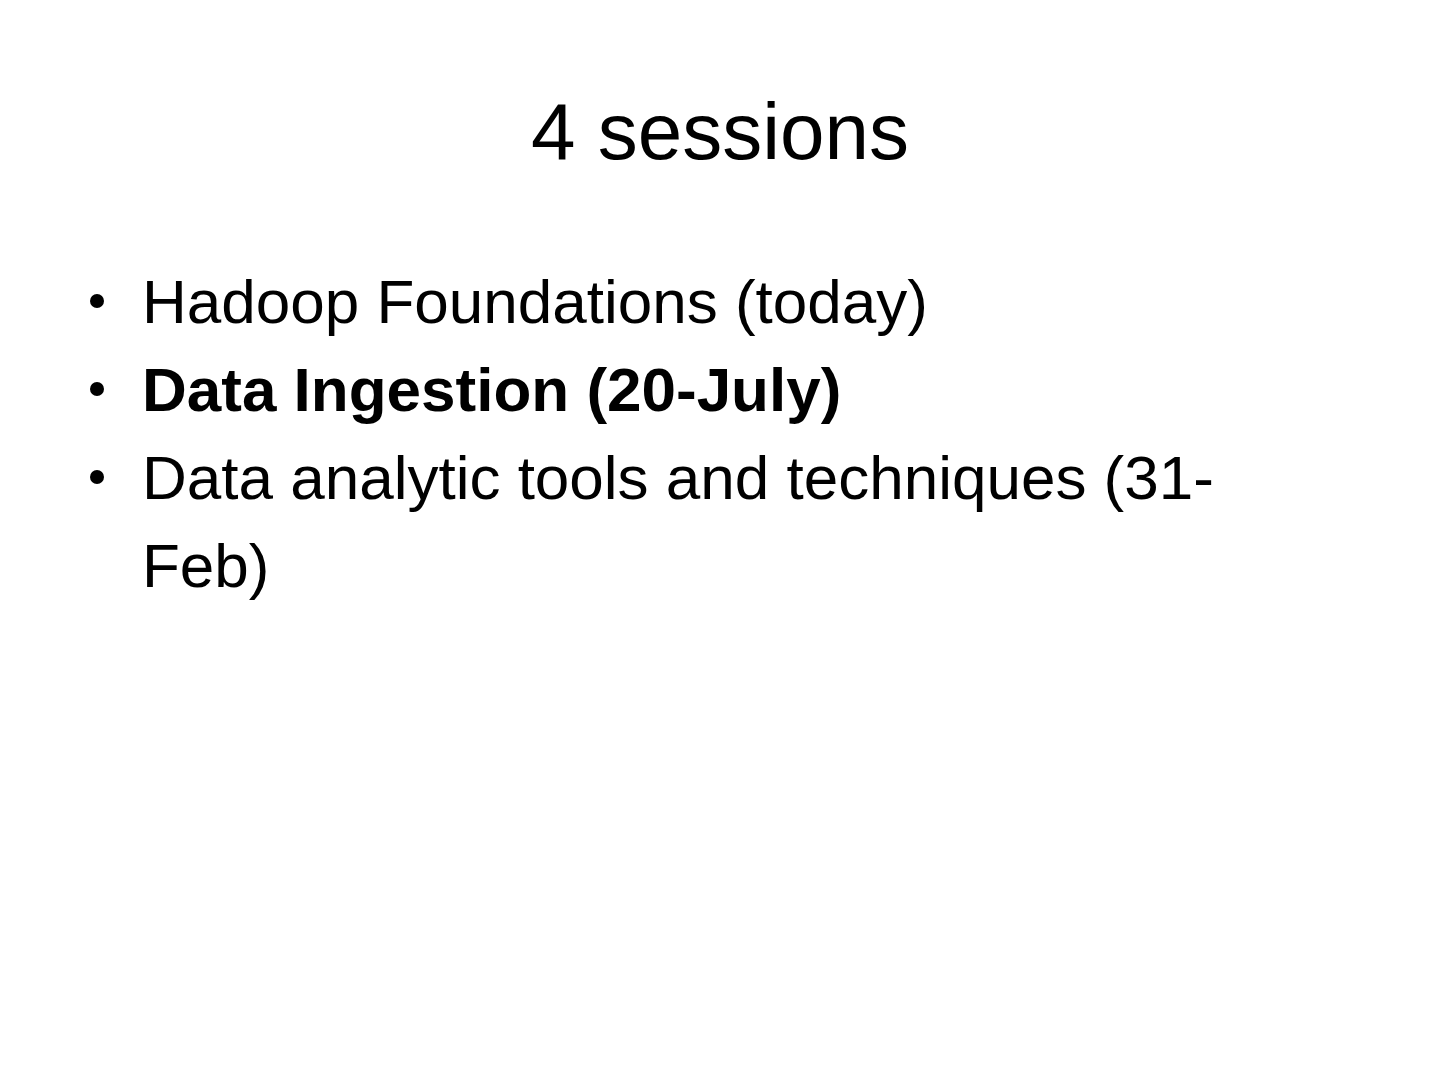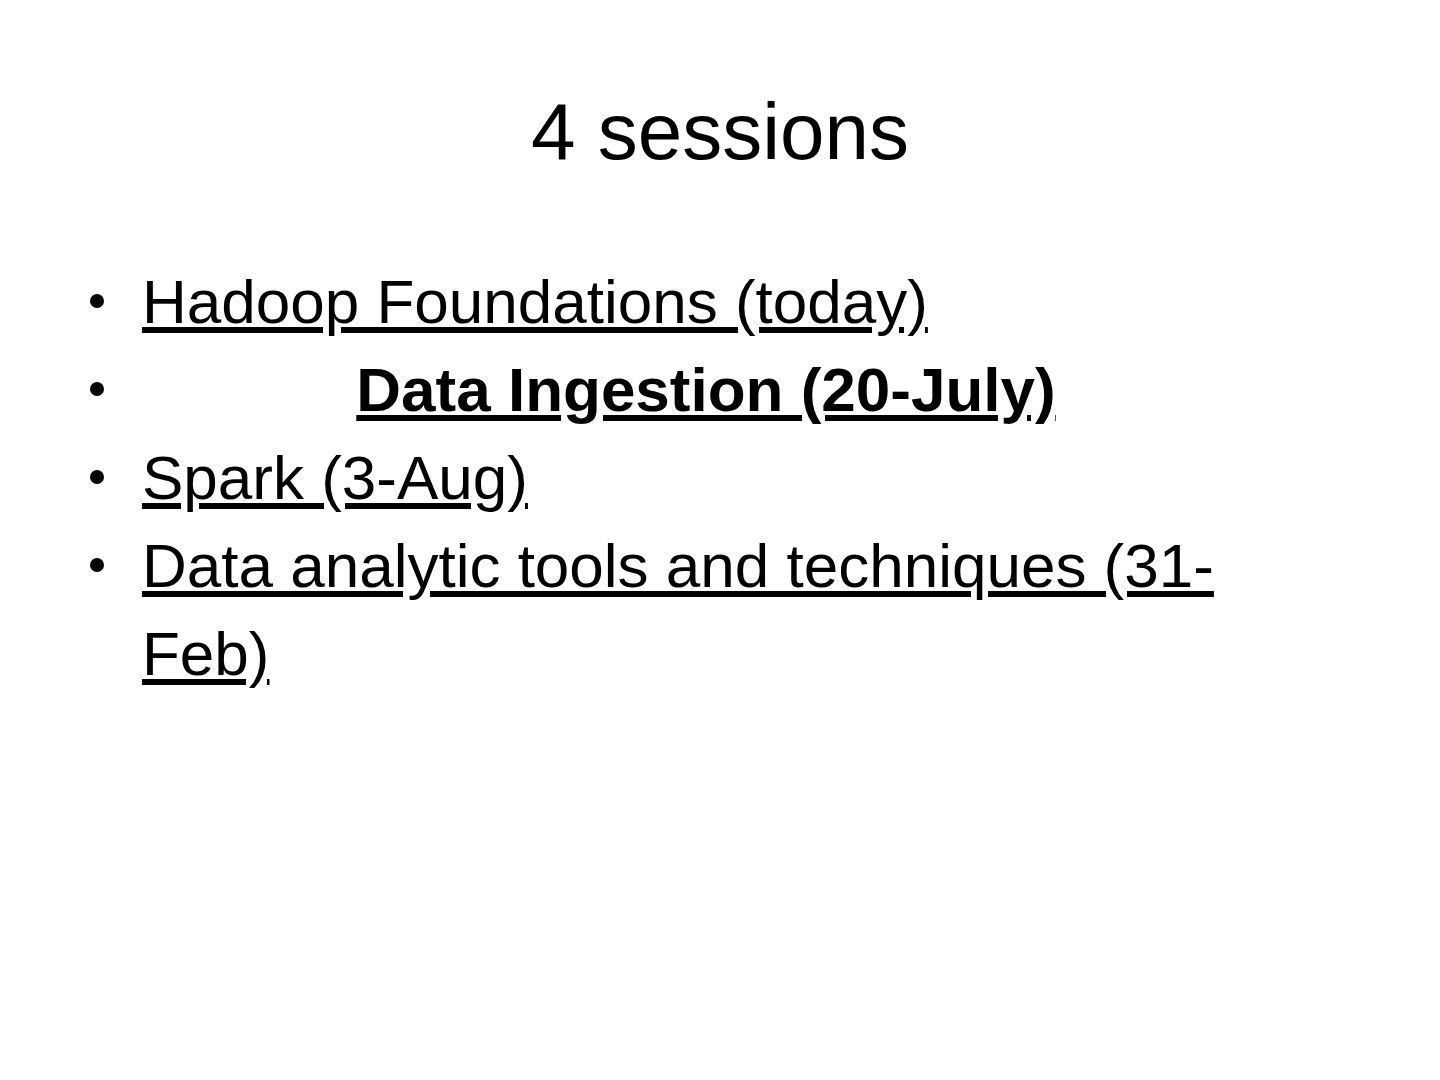--- a/index.html
+++ b/index.html
@@ -47,35 +47,33 @@
     display: block;
     padding-left: 62px;
     font-size: 62px;
     font-weight: 400;
     line-height: 88px;
     color: #000000;
     margin: 0 0 0 0;
   }
   .bullet-item.is-bold {
     font-weight: 700;
-    text-align: center;
   }
   .bullet-marker {
     position: absolute;
     left: 10px;
     top: 36px;
     width: 14px;
     height: 14px;
     border-radius: 50%;
     background: #000000;
     display: block;
   }
   .bullet-text {
     display: block;
-    text-decoration: underline;
   }
 </style>
 </head>
 <body>
 
 <div class="slide">
 
   <div class="slide-title">4 sessions</div>
 
   <ul class="bullet-list">
@@ -83,24 +81,20 @@
     <li class="bullet-item">
       <span class="bullet-marker"></span>
       <span class="bullet-text">Hadoop Foundations (today)</span>
     </li>
 
     <li class="bullet-item is-bold">
       <span class="bullet-marker"></span>
       <span class="bullet-text">Data Ingestion (20-July)</span>
     </li>
 
-    <li class="bullet-item">
-      <span class="bullet-marker"></span>
-      <span class="bullet-text">Spark (3-Aug)</span>
-    </li>
 
     <li class="bullet-item">
       <span class="bullet-marker"></span>
       <span class="bullet-text">Data analytic tools and techniques (31-Feb)</span>
     </li>
 
   </ul>
 
 </div>
 

